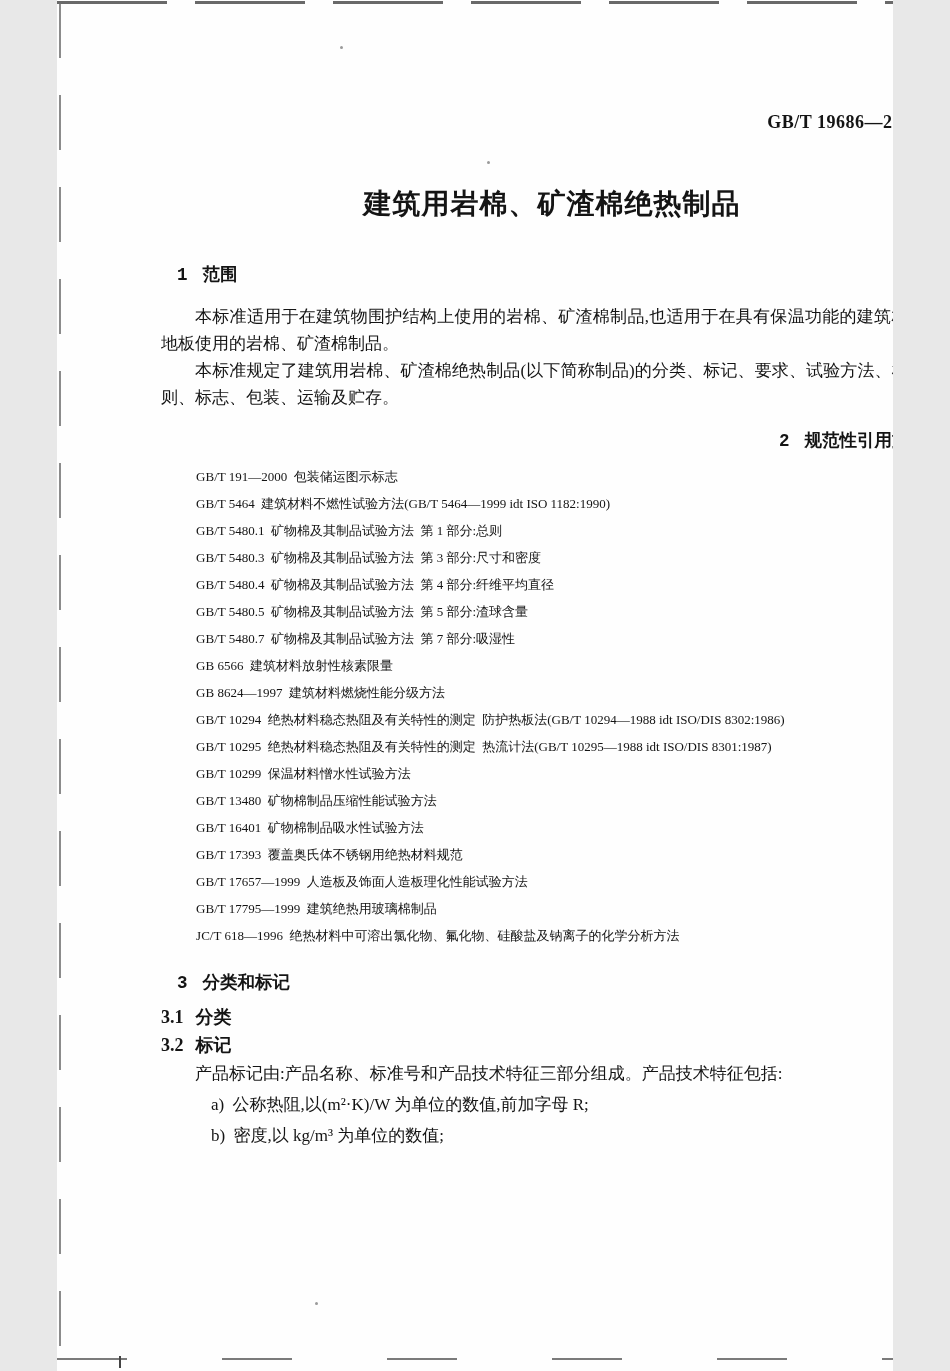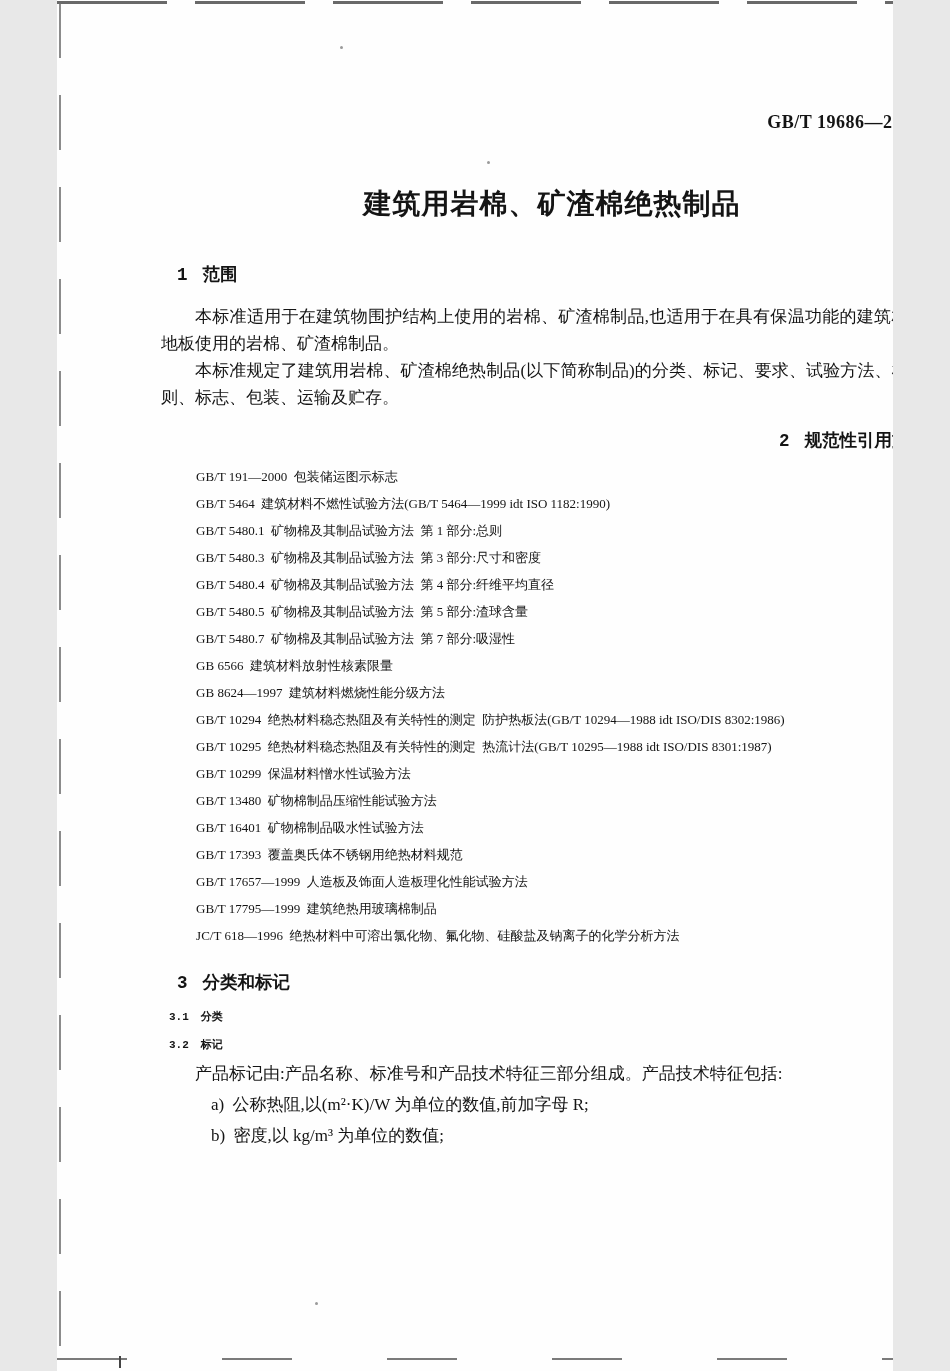--- a/index.html
+++ b/index.html
@@ -40,23 +40,23 @@
     font-family:Liberation Mono, monospace;
     font-weight:700;font-size:28px;letter-spacing:1px;
   }
   .sec-heading{
     margin:16px;
     font-family:Liberation Mono, monospace;
     font-weight:700;font-size:17.5px;line-height:24px;
   }
   .sec-heading .num{margin-right:15px;}
   .sub-heading{
-    margin:8px;
-    font-family:Liberation Mono, monospace;
-    font-weight:700;font-size:11px;line-height:24px;
+    margin:0;
+    font-family:Liberation Serif, serif;
+    font-weight:700;font-size:18px;line-height:24px;
   }
   .sub-heading .num{margin-right:12px;}
   .h-sec1{margin-top:40px;margin-bottom:16px;}
   .h-sec2{margin-top:18px;margin-bottom:10px;text-align:right;}
   .h-sec3{margin-top:22px;margin-bottom:10px;}
   .h-sub31{margin-top:10px;margin-bottom:3px;}
   .h-sub32{margin-top:4px;margin-bottom:3px;}
 
   .para{
     margin:0;

